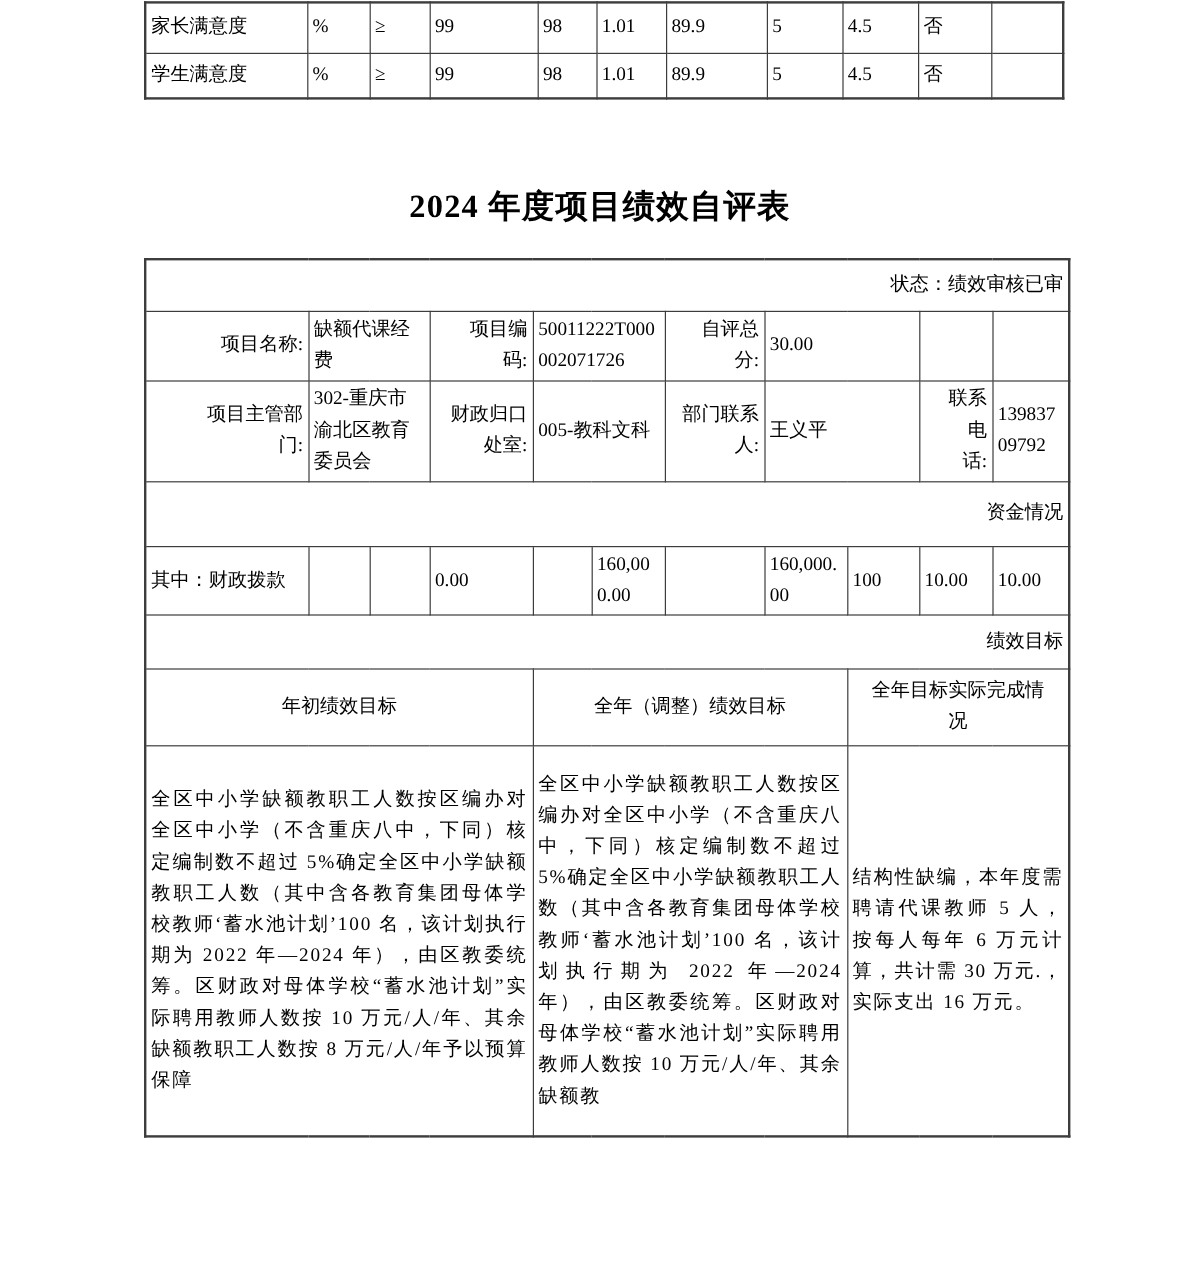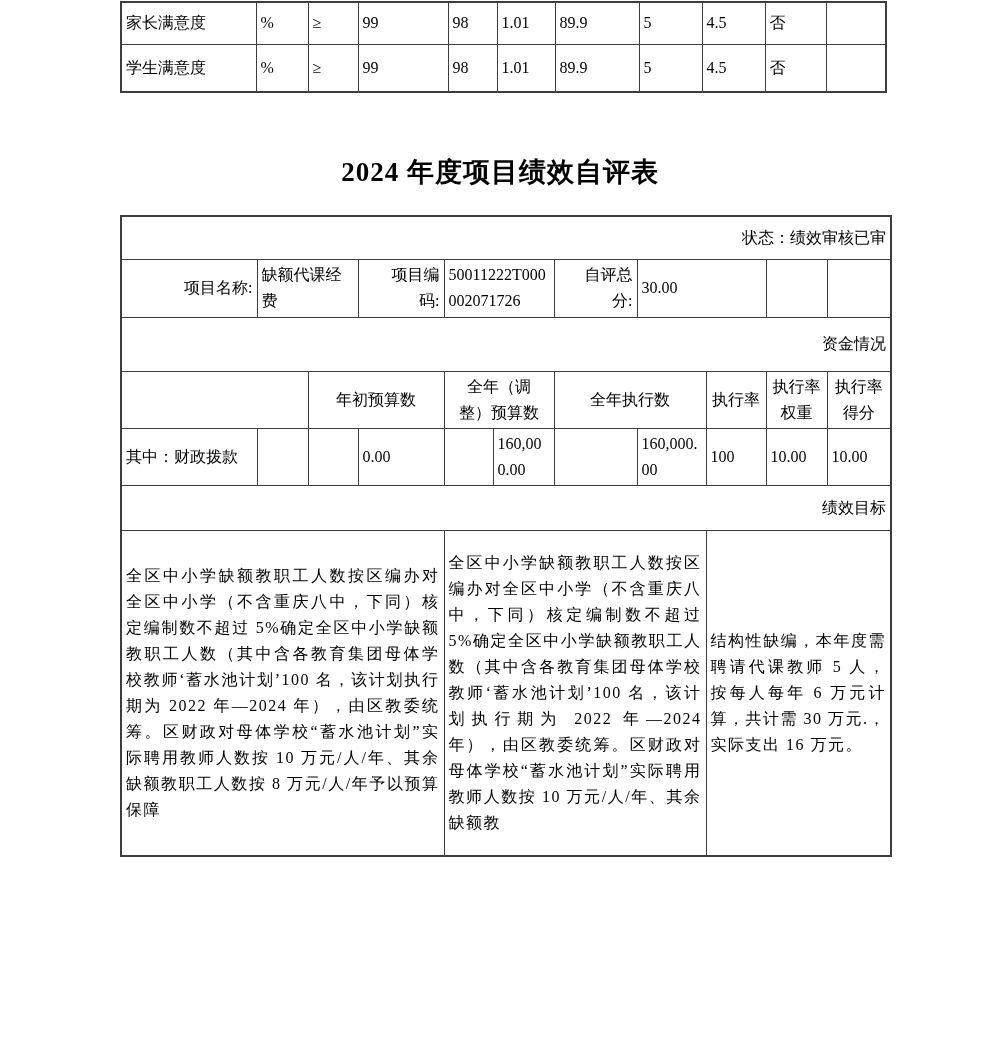--- a/index.html
+++ b/index.html
@@ -60,21 +60,21 @@
       <td class="al">≥</td>
       <td class="ar">99</td>
       <td class="ar">98</td>
       <td class="ar">1.01</td>
       <td class="ar">89.9</td>
       <td class="ar">5</td>
       <td class="ar">4.5</td>
       <td class="al">否</td>
       <td></td>
     </tr>
-    <tr style="height:48px">
+    <tr style="height:38px">
       <td class="al">学生满意度</td>
       <td class="al">%</td>
       <td class="al">≥</td>
       <td class="ar">99</td>
       <td class="ar">98</td>
       <td class="ar">1.01</td>
       <td class="ar">89.9</td>
       <td class="ar">5</td>
       <td class="ar">4.5</td>
       <td class="al">否</td>
@@ -111,37 +111,40 @@
       <td class="lbl">项目编
 码:</td>
       <td colspan="2" class="al">50011222T000002071726</td>
       <td class="lbl">自评总
 分:</td>
       <td colspan="2" class="al">30.00</td>
       <td></td>
       <td></td>
     </tr>
 
+    <tr style="height:84px">
+      <td class="lbl">项目主管部
+门:</td>
+      <td colspan="2" class="al">302-重庆市渝北区教育委员会</td>
+      <td class="lbl">财政归口
+处室:</td>
+      <td colspan="2" class="al">005-教科文科</td>
+      <td class="lbl">部门联系
+人:</td>
+      <td colspan="2" class="al">王义平</td>
+      <td class="lbl">联系
+电
+话:</td>
+      <td class="al">13983709792</td>
+    </tr>
 
     <tr style="height:54px">
       <td colspan="11" class="section-cell">资金情况</td>
     </tr>
 
-    <tr style="height:56px">
-      <td colspan="2"></td>
-      <td colspan="2" class="hdr">年初预算数</td>
-      <td colspan="2" class="hdr">全年（调
-整）预算数</td>
-      <td colspan="2" class="hdr">全年执行数</td>
-      <td class="hdr">执行率</td>
-      <td class="hdr">执行率
-权重</td>
-      <td class="hdr">执行率
-得分</td>
-    </tr>
 
 
     <tr style="height:48px">
       <td class="al">其中：财政拨款</td>
       <td></td>
       <td></td>
       <td class="al num">0.00</td>
       <td></td>
       <td class="al num">160,000.00</td>
       <td></td>
@@ -149,20 +152,26 @@
       <td class="al num">100</td>
       <td class="al num">10.00</td>
       <td class="ar num">10.00</td>
     </tr>
 
 
     <tr style="height:45px">
       <td colspan="11" class="section-cell">绩效目标</td>
     </tr>
 
+    <tr style="height:64px">
+      <td colspan="4" class="hdr">年初绩效目标</td>
+      <td colspan="4" class="hdr">全年（调整）绩效目标</td>
+      <td colspan="3" class="hdr">全年目标实际完成情
+况</td>
+    </tr>
 
     <tr>
       <td colspan="4" class="goal">全区中小学缺额教职工人数按区编办对全区中小学（不含重庆八中，下同）核定编制数不超过 5%确定全区中小学缺额教职工人数（其中含各教育集团母体学校教师‘蓄水池计划’100 名，该计划执行期为 2022 年—2024 年），由区教委统筹。区财政对母体学校“蓄水池计划”实际聘用教师人数按 10 万元/人/年、其余缺额教职工人数按 8 万元/人/年予以预算保障</td>
       <td colspan="4" class="goal">全区中小学缺额教职工人数按区编办对全区中小学（不含重庆八中，下同）核定编制数不超过 5%确定全区中小学缺额教职工人数（其中含各教育集团母体学校教师‘蓄水池计划’100 名，该计划执行期为 2022 年—2024 年），由区教委统筹。区财政对母体学校“蓄水池计划”实际聘用教师人数按 10 万元/人/年、其余缺额教</td>
       <td colspan="3" class="goal">结构性缺编，本年度需聘请代课教师 5 人，按每人每年 6 万元计算，共计需 30 万元.，实际支出 16 万元。</td>
     </tr>
   </tbody>
     </table>
 
 </div>

